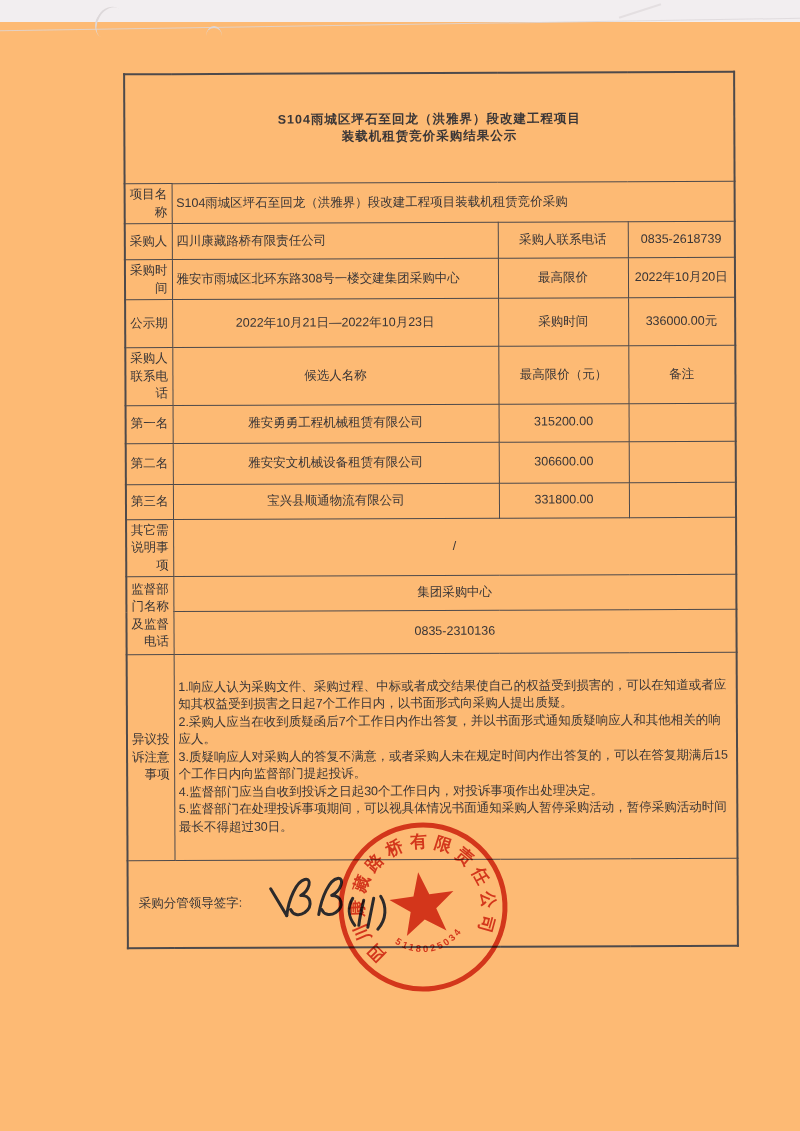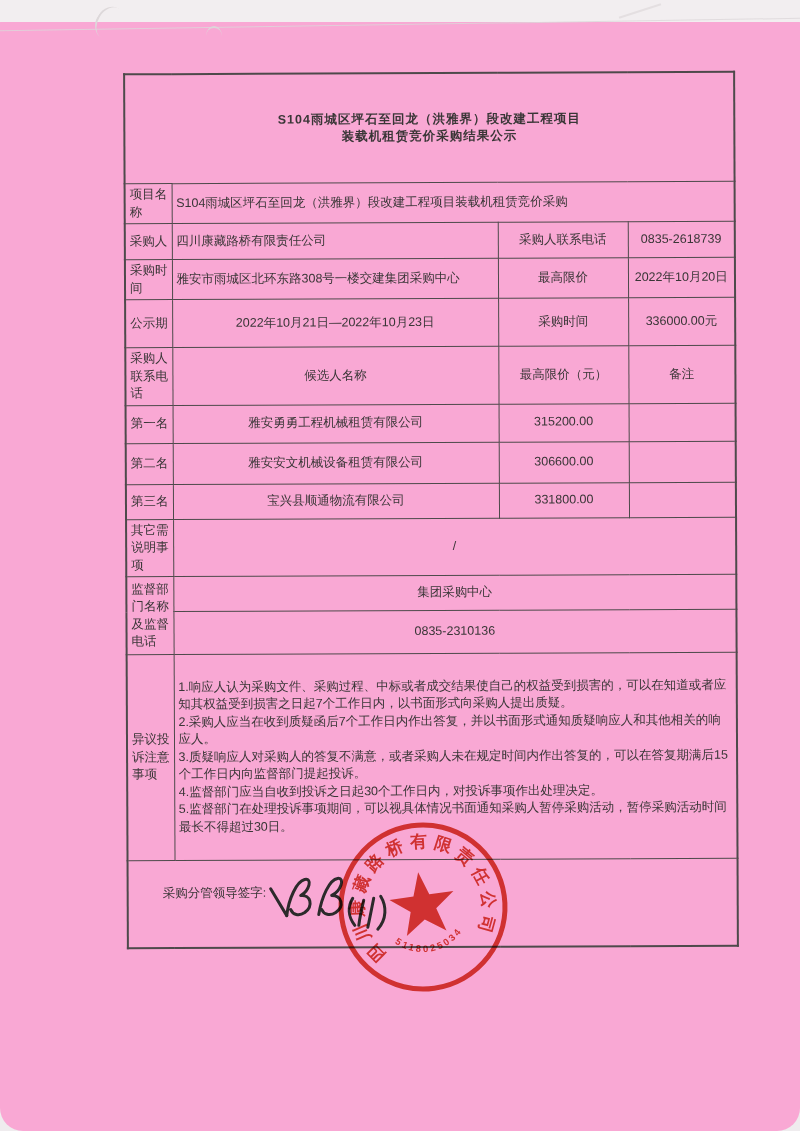--- a/index.html
+++ b/index.html
@@ -2,21 +2,21 @@
 <html><head>
 <meta charset="utf-8">
 <style>
   html,body{margin:0;padding:0;}
   body{
     width:800px;height:1131px;position:relative;overflow:hidden;
     background:#efecee;
     font-family:"Liberation Sans","DejaVu Sans",sans-serif;
     color:#3a3637;
   }
-  .paper{position:absolute;inset:0;background:#f9a8d4;border-radius:23px;}
+  .paper{position:absolute;inset:0;background:#fdba74;}
   .top-band{position:absolute;top:0;left:0;right:0;height:22px;background:#f2eef0;}
   .paper-edge{position:absolute;top:24px;left:-10px;width:830px;height:1px;background:#dcd7d9;transform:rotate(-0.9deg);opacity:.8;}
   .crease1{position:absolute;top:6px;left:96px;width:26px;height:34px;border-left:2px solid #ddd8da;border-radius:50%;transform:rotate(32deg);}
   .crease2{position:absolute;top:26px;left:206px;width:16px;height:18px;border-top:2px solid #dcd7d9;border-radius:50%;}
   .crease3{position:absolute;top:10px;left:618px;width:44px;height:2px;background:#e4dfe1;transform:rotate(-18deg);}
 
   table.doc{
     position:absolute;left:125px;top:72px;width:610px;
     border-collapse:collapse;table-layout:fixed;
     transform:rotate(-0.25deg);
@@ -27,28 +27,28 @@
     font-size:12.5px;line-height:1.4;
     vertical-align:middle;
     padding:2px 4px;
     color:#3a3637;
   }
   table.doc{border:2px solid #4e4a4b;}
   .title-cell{
     text-align:center;font-weight:bold;font-size:17.5px;color:#2b2829;
     line-height:1.6;height:104px;letter-spacing:1px;
   }
-  .lbl{text-align:left;padding:2px 3px;line-height:1.45;}
+  .lbl{text-align:right;padding:2px 3px;line-height:1.45;}
   .val-l{text-align:left;padding-left:7px;}
   .val-c{text-align:center;}
   .hdr{text-align:center;}
   .notes-cell{padding:8px 10px;line-height:1.55;font-size:12.5px;}
   .notes-cell div{margin:0;}
   .sig-cell{position:relative;height:82px;padding-left:10px;font-size:13px;}
-  .sig-label{position:absolute;left:10px;top:24px;white-space:nowrap;margin-left:24px;}
+  .sig-label{position:absolute;left:10px;top:34px;white-space:nowrap;}
   .sig-svg{position:absolute;left:138px;top:8px;}
   .h38{height:36px}.h42{height:40px}.h50{height:48px}.h46{height:44px}
   .h40{height:38px}.h43{height:41px}.h37{height:35px}.h45{height:43px}
   .h208{height:206px}
 
   .seal{
     position:absolute;left:336px;top:820px;width:174px;height:174px;
     z-index:6;transform:rotate(-8deg);
     mix-blend-mode:multiply;opacity:.92;
   }

